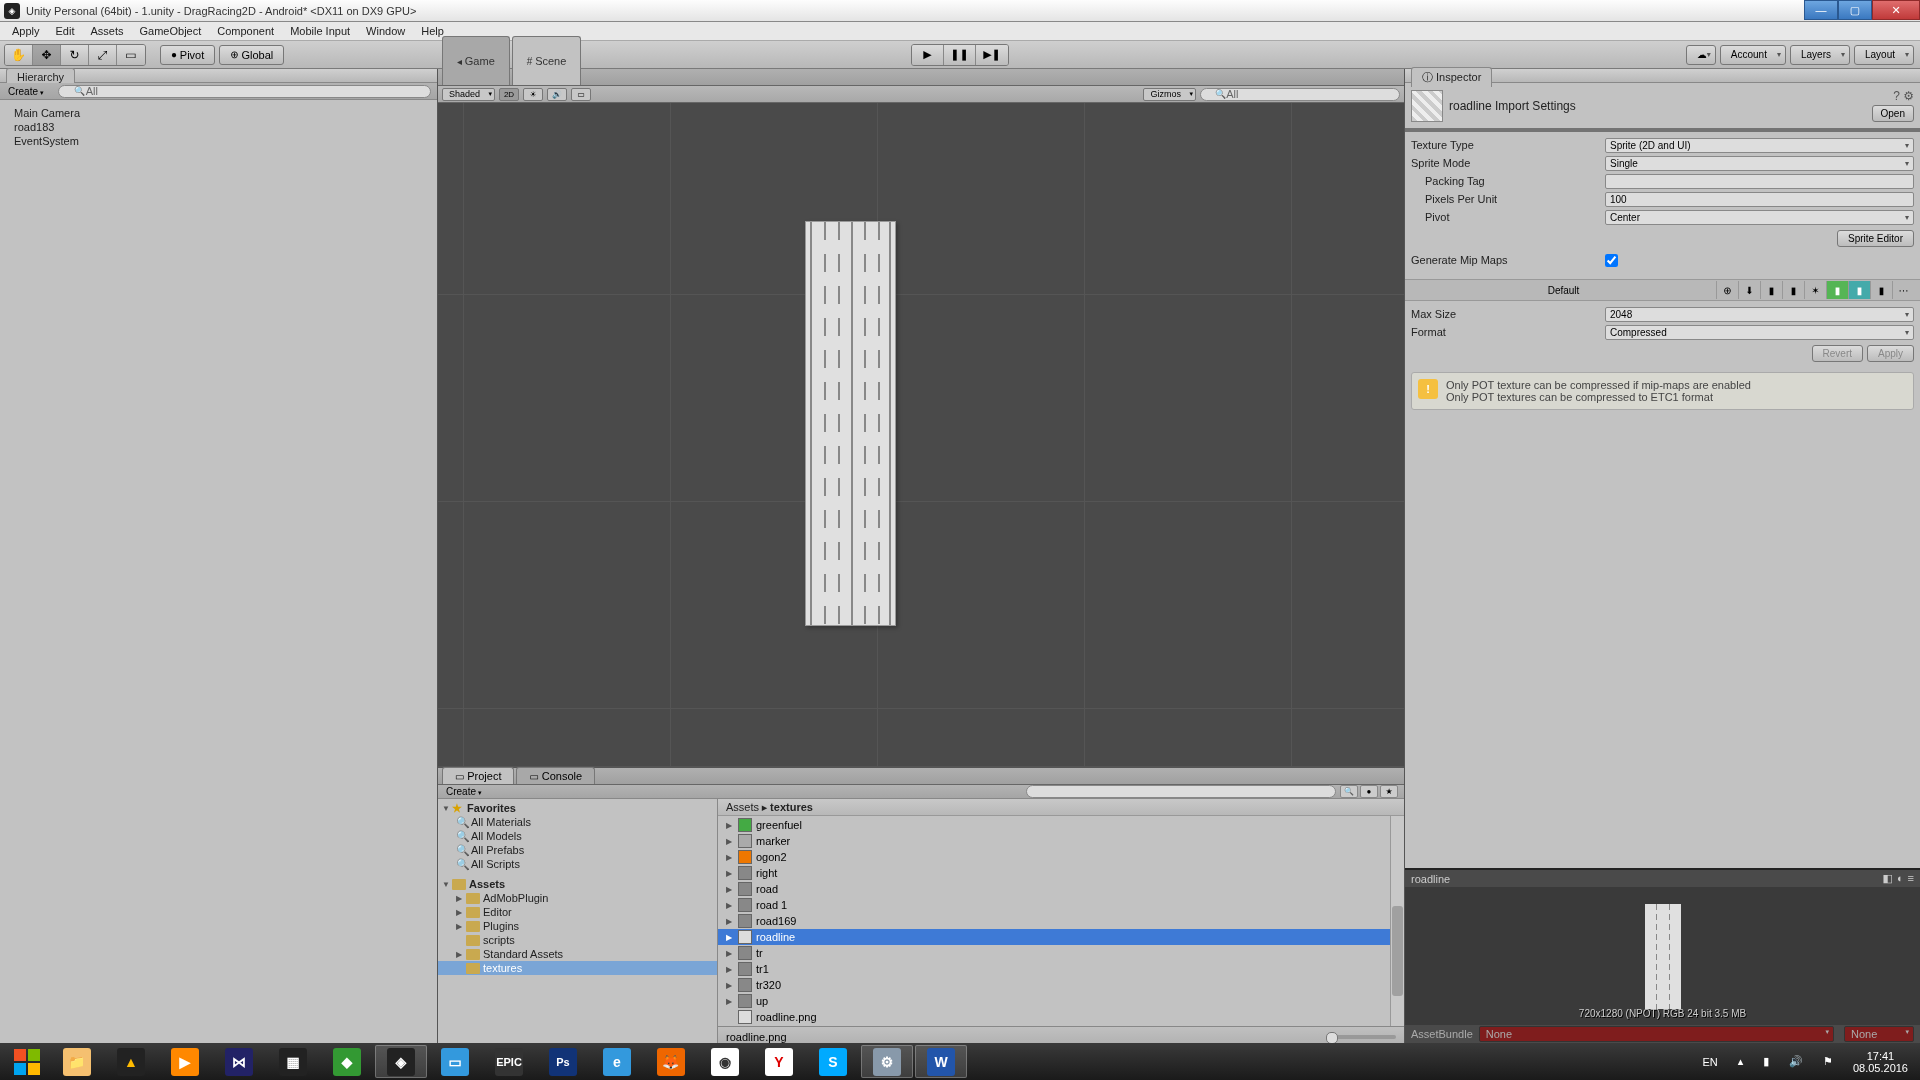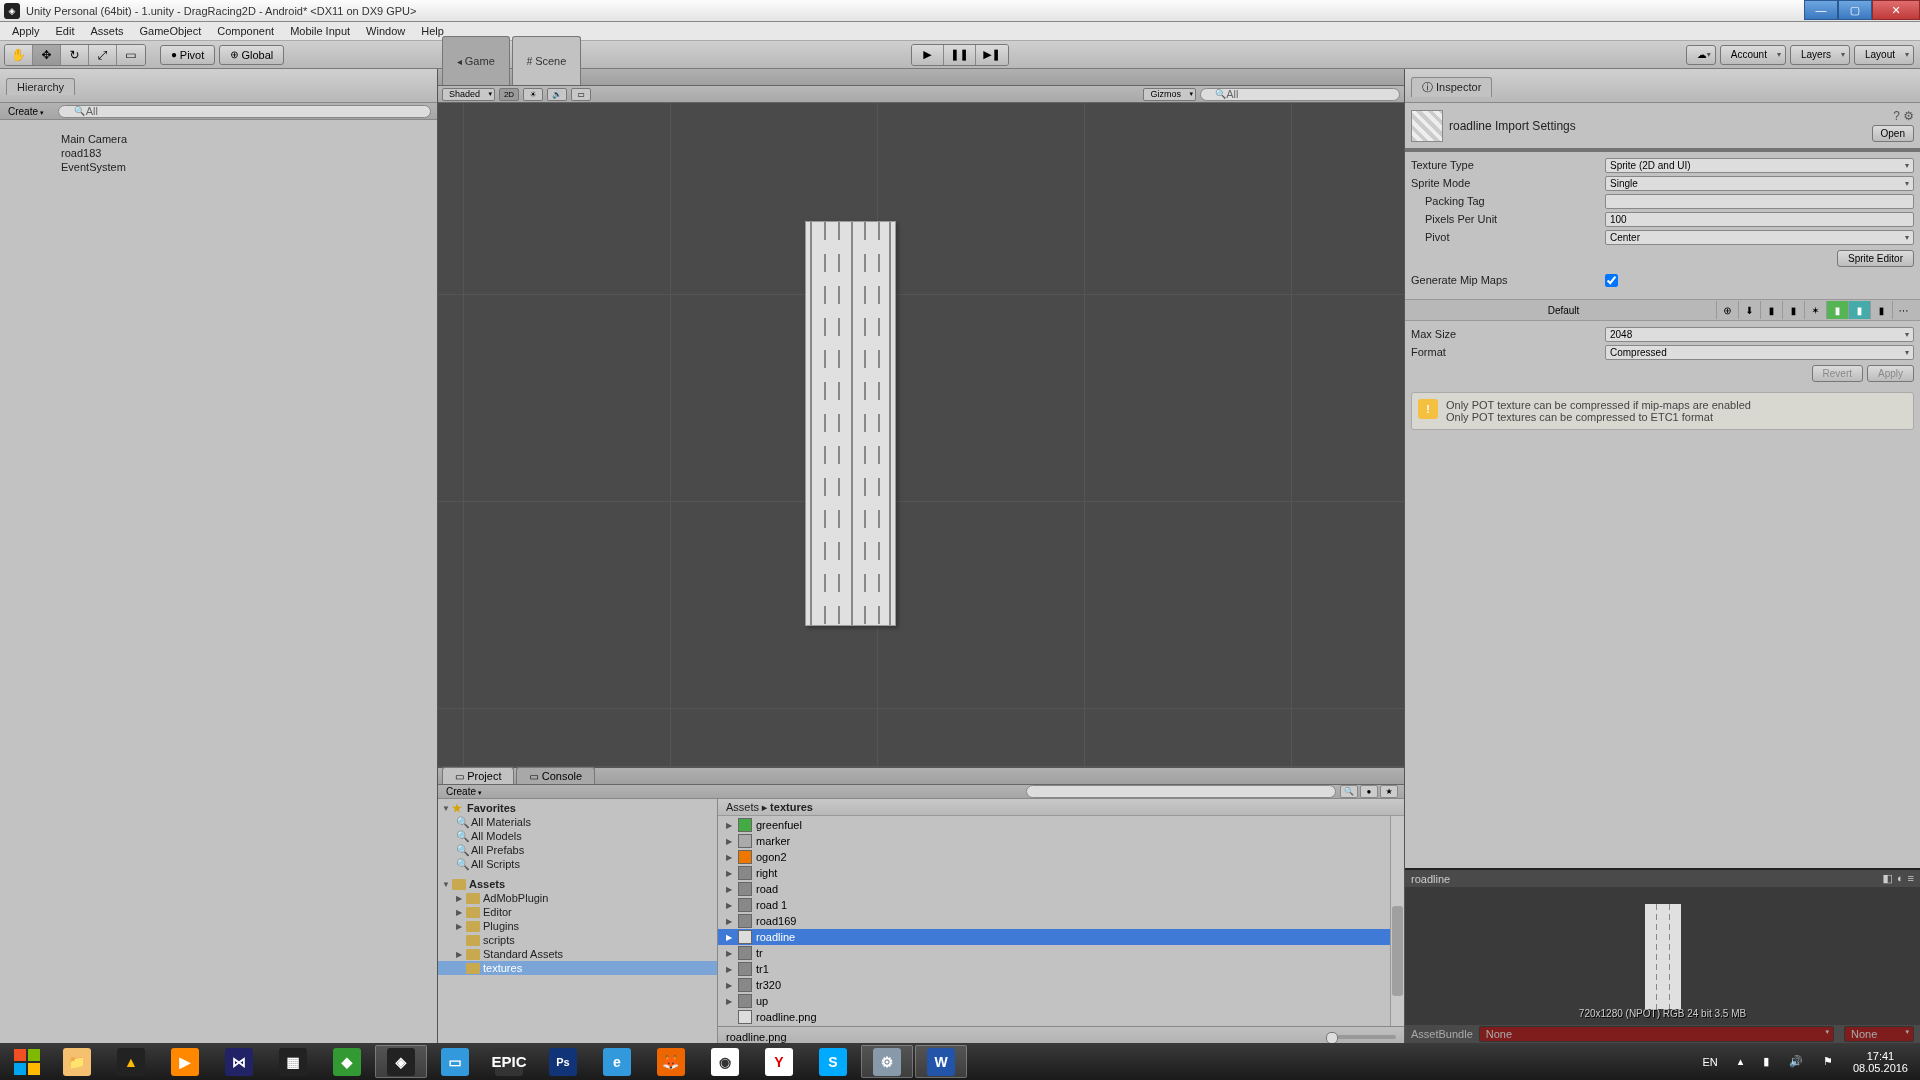--- a/index.html
+++ b/index.html
@@ -33,27 +33,27 @@
 .right-tools { position:absolute; right:6px; display:flex; gap:4px; }
 .right-tools .dd { height:20px; padding:0 18px 0 10px; border:1px solid #777; background:linear-gradient(#dcdcdc,#bcbcbc); border-radius:3px; display:flex; align-items:center; font-size:10px; position:relative; }
 .right-tools .dd::after { content:"▾"; position:absolute; right:4px; font-size:8px; color:#555; }
 .right-tools .cloud { width:28px; }
 
 
 .main { position:absolute; top:69px; left:0; right:0; bottom:37px; display:flex; }
 
 
 .hierarchy { width:438px; background:#c2c2c2; border-right:1px solid #555; display:flex; flex-direction:column; }
-.panel-tab { height:34px; background:linear-gradient(#d0d0d0,#b8b8b8); border-bottom:1px solid #888; display:flex; align-items:center; padding:0 6px; font-size:10px; color:#222; }
+.panel-tab { height:14px; background:linear-gradient(#d0d0d0,#b8b8b8); border-bottom:1px solid #888; display:flex; align-items:center; padding:0 6px; font-size:10px; color:#222; }
 .panel-tab .tab-active { background:#c2c2c2; padding:2px 10px; border:1px solid #888; border-bottom:none; border-radius:3px 3px 0 0; margin-top:2px; }
 .panel-tabbar { height:17px; background:linear-gradient(#b3b3b3,#a5a5a5); border-bottom:1px solid #888; display:flex; align-items:center; }
 .panel-tabbar .create { padding:0 8px; font-size:10px; position:relative; }
 .panel-tabbar .create::after { content:"▾"; font-size:7px; margin-left:2px; }
 .panel-tabbar .search { flex:1; margin:0 6px; height:13px; background:#ddd; border:1px solid #888; border-radius:7px; padding:0 16px; font-size:9px; color:#666; display:flex; align-items:center; }
-.hierarchy .items { padding:12px 0;margin-left:47px; }
+.hierarchy .items { padding:6px 0; }
 .hierarchy .item { padding:1px 14px; color:#222; font-size:11px; }
 
 
 .centercol { flex:1; display:flex; flex-direction:column; border-right:1px solid #555; min-width:0; }
 .scene-tabs { height:17px; background:linear-gradient(#b0b0b0,#a0a0a0); display:flex; align-items:flex-end; border-bottom:1px solid #666; padding-left:4px; }
 .scene-tabs .stab { padding:18px 14px; font-size:10px; background:#a8a8a8; border:1px solid #777; border-bottom:none; border-radius:3px 3px 0 0; margin-right:2px; color:#333;margin-top:25px; }
 .scene-tabs .stab.active { background:#c2c2c2; }
 .scene-toolbar { height:17px; background:linear-gradient(#b8b8b8,#a8a8a8); border-bottom:1px solid #666; display:flex; align-items:center; padding:0 4px; gap:4px; }
 .scene-toolbar .dd { height:13px; padding:0 14px 0 6px; border:1px solid #777; background:#c8c8c8; border-radius:2px; font-size:9px; display:flex; align-items:center; position:relative; }
 .scene-toolbar .dd::after{content:"▾"; position:absolute; right:2px; font-size:7px;}
@@ -524,21 +524,21 @@
   <div class="tbi">
       <div class="icon-sq" style="background:#393;">◆</div>
     </div>
   <div class="tbi active">
       <div class="icon-sq" style="background:#222;">◈</div>
     </div>
   <div class="tbi">
       <div class="icon-sq" style="background:#39d;">▭</div>
     </div>
   <div class="tbi">
-      <div class="icon-sq" style="background:#333;font-size:15px;">EPIC</div>
+      <div class="icon-sq" style="background:#333;font-size:11px;">EPIC</div>
     </div>
   <div class="tbi">
       <div class="icon-sq" style="background:#137;font-size:11px;">Ps</div>
     </div>
   <div class="tbi">
       <div class="icon-sq" style="background:#39d;">e</div>
     </div>
   <div class="tbi">
       <div class="icon-sq" style="background:#e60;">🦊</div>
     </div>

